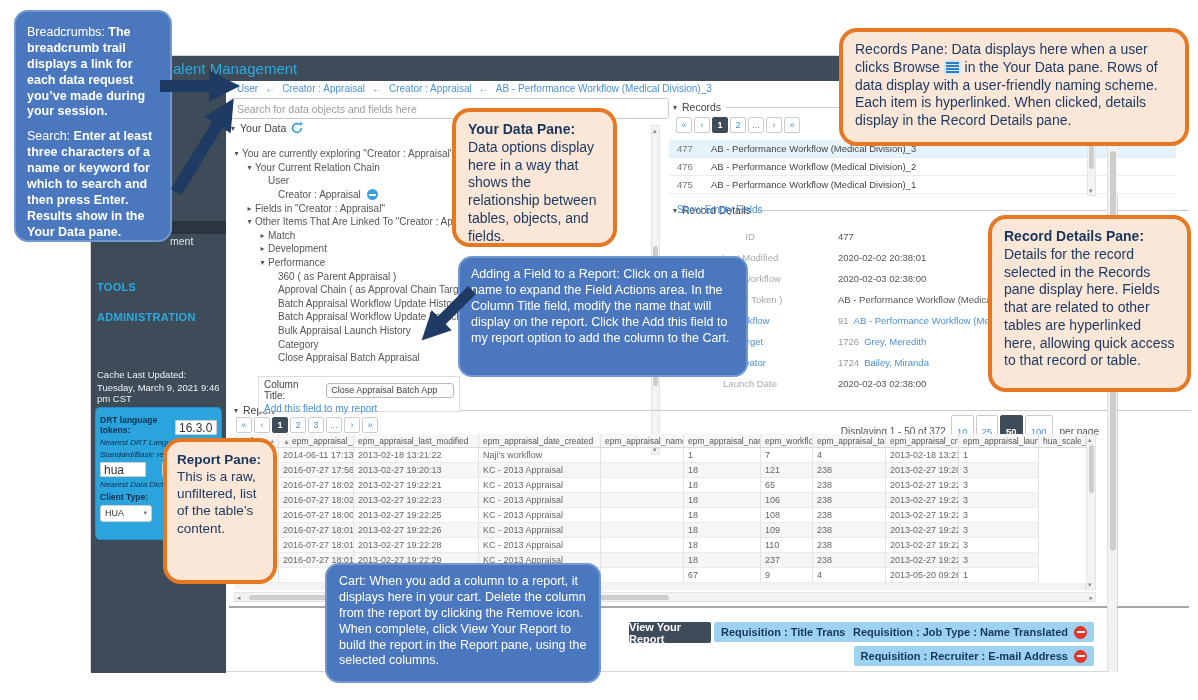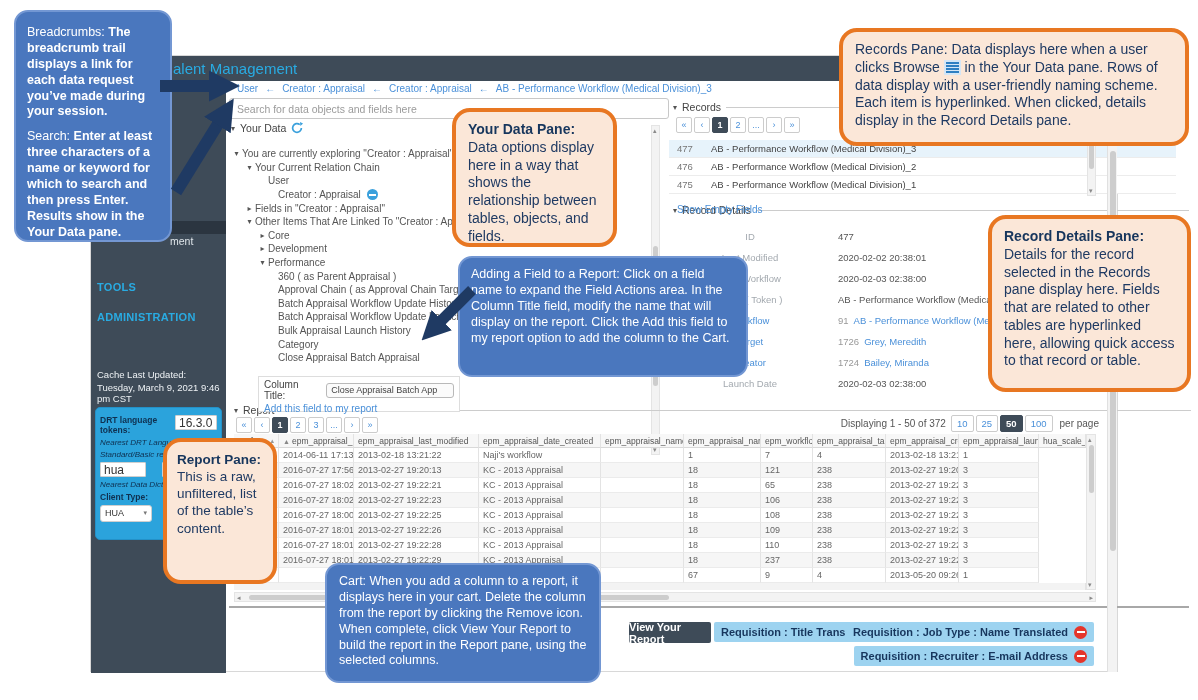--- a/index.html
+++ b/index.html
@@ -13,21 +13,21 @@
   #hdr .title{position:absolute;left:82px;top:4px;font-size:15px;color:#29abe2}
   #sidebar{position:absolute;left:0;top:25px;width:135px;height:592px;background:#3e4b58}
   .sb-hl{position:absolute;left:0;top:140px;width:135px;height:13px;background:#2b3540}
   .sb-ment{position:absolute;left:79px;top:154px;font-size:10.5px;color:#dfe5ea}
   .sb-link{position:absolute;left:6px;font-size:11px;font-weight:bold;color:#29abe2;letter-spacing:.3px;cursor:pointer}
   .sb-cache{position:absolute;left:6px;font-size:9.5px;color:#eef2f5}
   #sb-panel{position:absolute;left:4px;top:326px;width:127px;height:133px;background:#2ba3dc;border:1px solid #2391c8;border-radius:5px;padding:5px 4px;color:#0f3050}
   #sb-panel .lbl{font-size:8.5px;font-weight:bold}
   #sb-panel .ital{font-size:8px;font-style:italic;margin:3px 0;white-space:nowrap}
   #sb-panel input{border:1px solid #cfcfcf;border-radius:1px;font-size:12px;height:15px;padding:0 3px;color:#333;font-family:"Liberation Sans",sans-serif;background:#fff}
-  .sb-row{display:flex;align-items:flex-start;gap:16px;margin:2px 0}
+  .sb-row{display:flex;align-items:flex-end;gap:16px;margin:2px 0}
   .sel-box{display:inline-flex;align-items:center;justify-content:space-between;background:#fff;border:1px solid #cfcfcf;border-radius:3px;width:52px;height:17px;font-size:9px;color:#333;padding:0 4px;cursor:pointer}
   .sel-box .car{font-size:7px;color:#777}
 
   #breadcrumbs{position:absolute;left:146px;top:27px;font-size:10px;display:flex;gap:7px;align-items:center;white-space:nowrap}
   .bc-link{color:#4a90d9;cursor:pointer}
   .bc-sep{color:#4a90d9;font-weight:bold}
   #search{position:absolute;left:138px;top:42px;width:440px;height:21px;border:1px solid #c8c8c8;border-radius:3px;font-size:10.5px;padding:0 7px;color:#444;font-family:"Liberation Sans",sans-serif}
   #search::placeholder{color:#9b9b9b}
 
   .pane-h{display:flex;align-items:center;gap:5px;font-size:10.5px;color:#444}
@@ -46,21 +46,21 @@
 
   
   .sb-track{position:absolute;background:#f3f3f3;border:1px solid #e4e4e4}
   .sb-thumb{position:absolute;background:#cdcdcd;border-radius:3px}
   .sb-ar{position:absolute;font-size:7px;color:#8a8a8a;line-height:7px}
 
   
   .pagrow{position:absolute;display:flex}
   .pg{display:inline-flex;align-items:center;justify-content:center;min-width:16px;height:16px;padding:0 3px;border:1px solid #ccc;background:#fff;color:#4a90d9;font-size:9px;margin-right:2px;border-radius:2px;cursor:pointer}
   .pg.on{background:#3e4b58;border-color:#3e4b58;color:#fff;font-weight:bold}
-  .pg.sz{height:17px;font-size:9.5px;padding:0 5px}
+  .pg.sz{height:33px;font-size:9.5px;padding:0 5px}
 
   
   #rec-rows{position:absolute;left:578px;top:84px;width:507px}
   .rec-row{display:flex;align-items:center;height:18px;border-bottom:1px solid #ececec;font-size:9.5px;background:#fff;padding-left:8px;cursor:pointer}
   .rec-row.sel{background:#e7f3fb}
   .rec-id{width:34px;color:#777}
   .rec-name{color:#444}
 
   
   #rd-rows{position:absolute;left:586px;top:175px;width:505px}
@@ -190,21 +190,21 @@
         <div class="tree-row lvl1">
           <span class="tw">▸</span>
           <span class="tt">Fields in "Creator : Appraisal"</span>
         </div>
         <div class="tree-row lvl1">
           <span class="tw">▾</span>
           <span class="tt">Other Items That Are Linked To "Creator : Appraisal"</span>
         </div>
         <div class="tree-row lvl2">
           <span class="tw">▸</span>
-          <span class="tt">Core</span>
+          <span class="tt">Match</span>
         </div>
         <div class="tree-row lvl2">
           <span class="tw">▸</span>
           <span class="tt">Development</span>
         </div>
         <div class="tree-row lvl2">
           <span class="tw">▾</span>
           <span class="tt">Performance</span>
         </div>
         <div class="tree-row lvl3">

